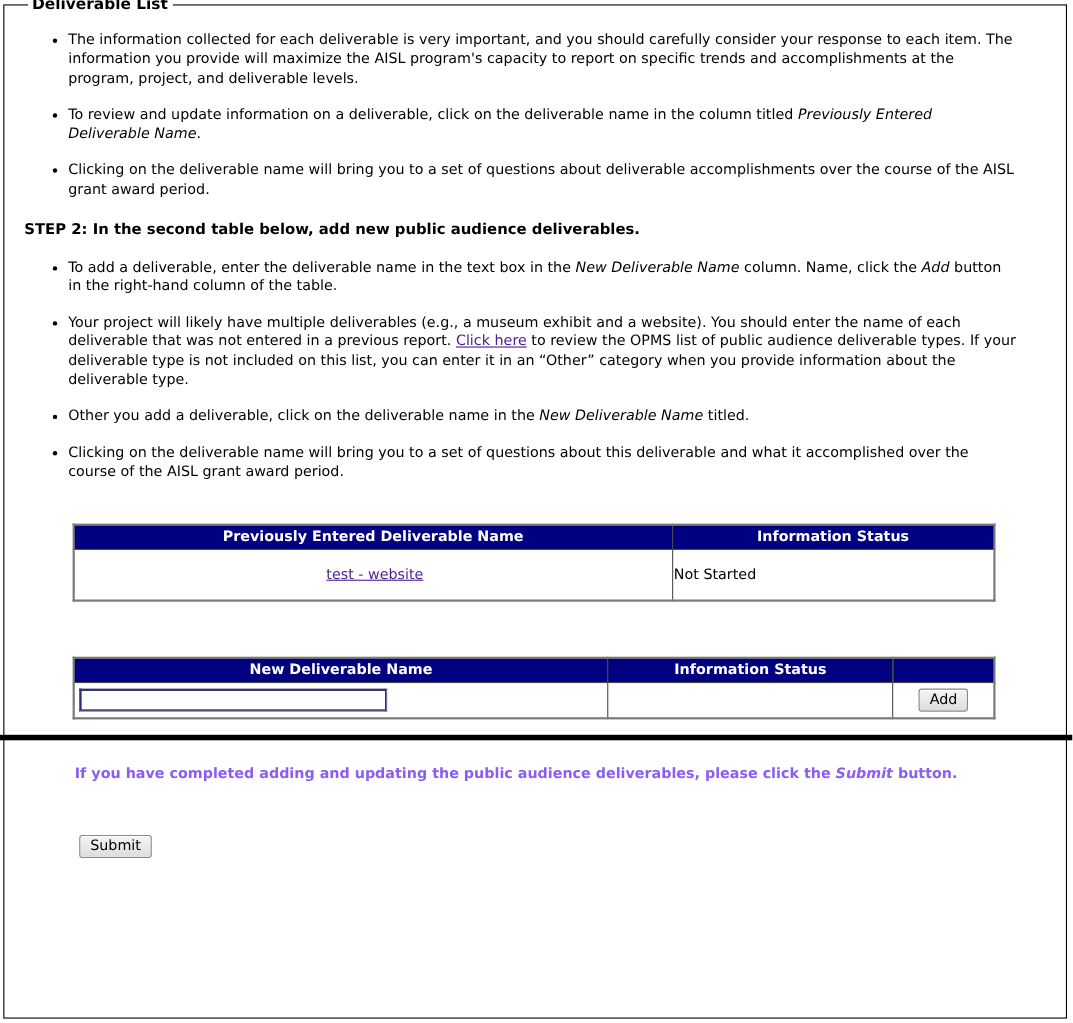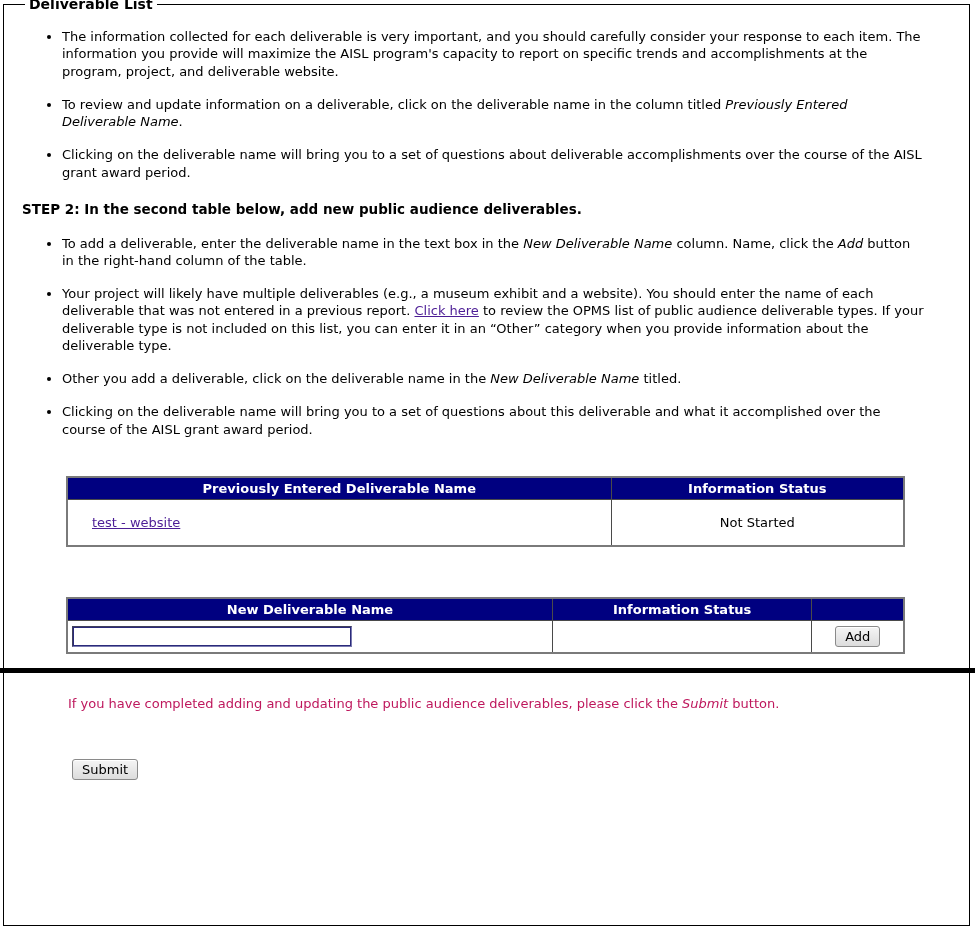--- a/index.html
+++ b/index.html
@@ -35,32 +35,32 @@
   }
   table.dtable th, table.dtable td { border: 1px solid #4a4a4a; }
   table.dtable th {
     background: #000080; color: #fff; font-weight: bold; font-size: 13px;
     padding: 3px 4px; text-align: center;
   }
   .t1 { margin-top: 38px; }
   .t1 td { height: 46px; }
   .t2 { margin-top: 50px; }
   .t2 td { height: 33px; }
-  .cell-name { width: 65%; padding-left: 24px; text-align: left; }
-  .cell-status { width: 35%; text-align: center; }
+  .cell-name { width: 65%; padding-left: 4px; text-align: center; }
+  .cell-status { width: 35%; text-align: left; }
   .t2 .c1 { width: 58%; padding-left: 4px; }
   .t2 .c2 { width: 31%; }
   .t2 .c3 { width: 11%; text-align: center; }
   input.new-deliv {
     width: 280px; height: 21px; border: 2px inset #7a7ab0;
     outline: 1px solid #2a2a7a; outline-offset: -2px;
     font-family: inherit; font-size: 13px; padding: 0 3px; background: #fff;
   }
   .warning {
-    color: #be185d; margin: 42px 0 0 48px; line-height: 1.3;
+    color: #8b5cf6; margin: 42px 0 0 48px; line-height: 1.3; font-weight: bold;
   }
   .btn {
     font-family: inherit; font-size: 13px; color: #000;
     background: linear-gradient(#f5f5f5, #dcdcdc);
     border: 1px solid #8a8a8a; border-radius: 3px;
     padding: 2px 9px; cursor: pointer;
     box-shadow: inset 0 1px 0 #ffffff;
   }
   .submit-row { margin: 46px 0 0 52px; }
   .bottom-bar {
@@ -69,21 +69,21 @@
 </style>
 </head>
 <body>
 
 <div class="page">
   <fieldset class="frame">
     <legend class="frame-legend">Deliverable List</legend>
 
 
     <ul class="blist">
-      <li>The information collected for each deliverable is very important, and you should carefully consider your response to each item. The information you provide will maximize the AISL program's capacity to report on specific trends and accomplishments at the program, project, and deliverable website.</li>
+      <li>The information collected for each deliverable is very important, and you should carefully consider your response to each item. The information you provide will maximize the AISL program's capacity to report on specific trends and accomplishments at the program, project, and deliverable levels.</li>
     </ul>
 
 
     <ul class="blist">
       <li><span>To review and update information on a deliverable, click on the deliverable name in the column titled </span><span class="it">Previously Entered Deliverable Name</span><span>.</span></li>
       <li>Clicking on the deliverable name will bring you to a set of questions about deliverable accomplishments over the course of the AISL grant award period.</li>
     </ul>
 
     <div class="step-heading second">STEP 2: In the second table below, add new public audience deliverables.</div>
 

